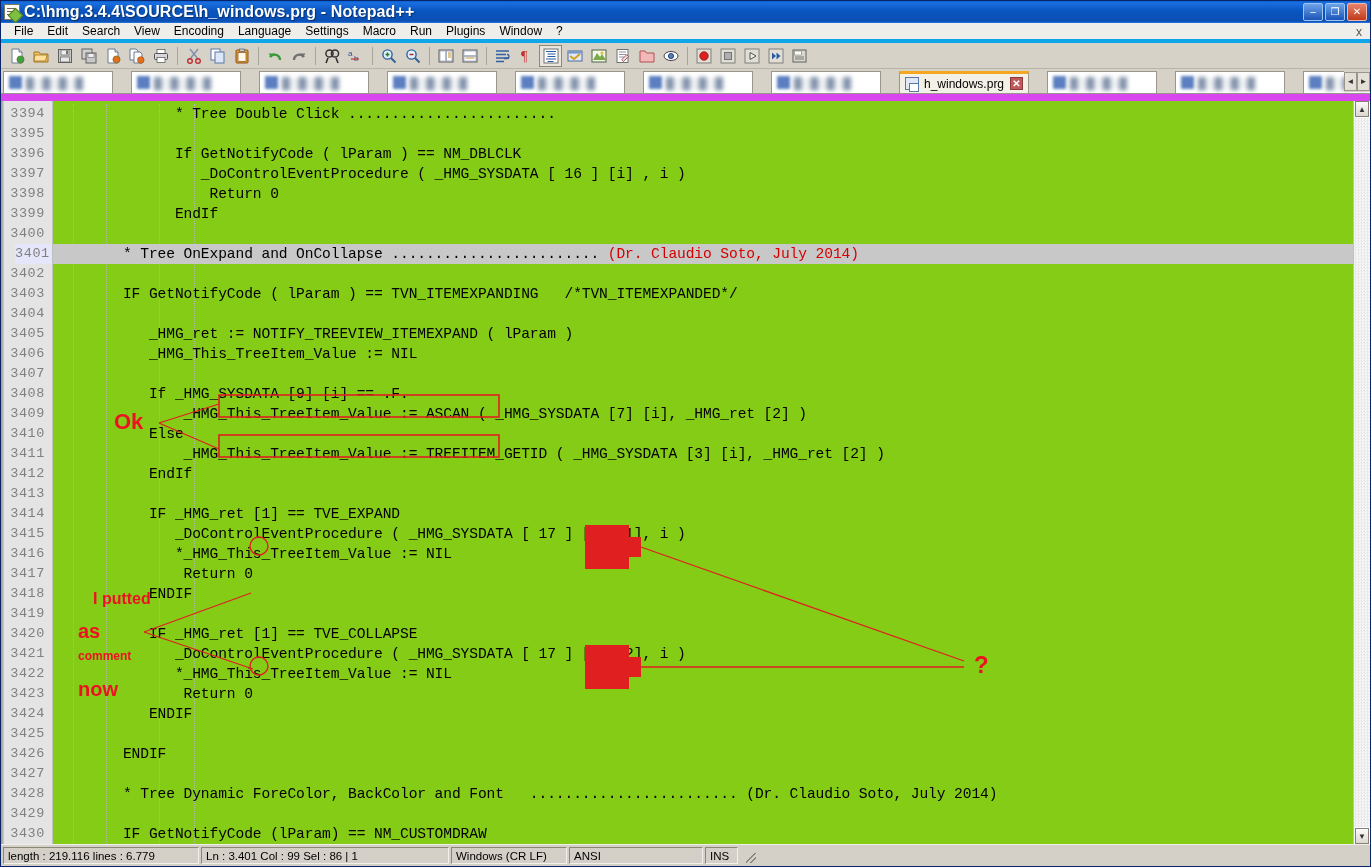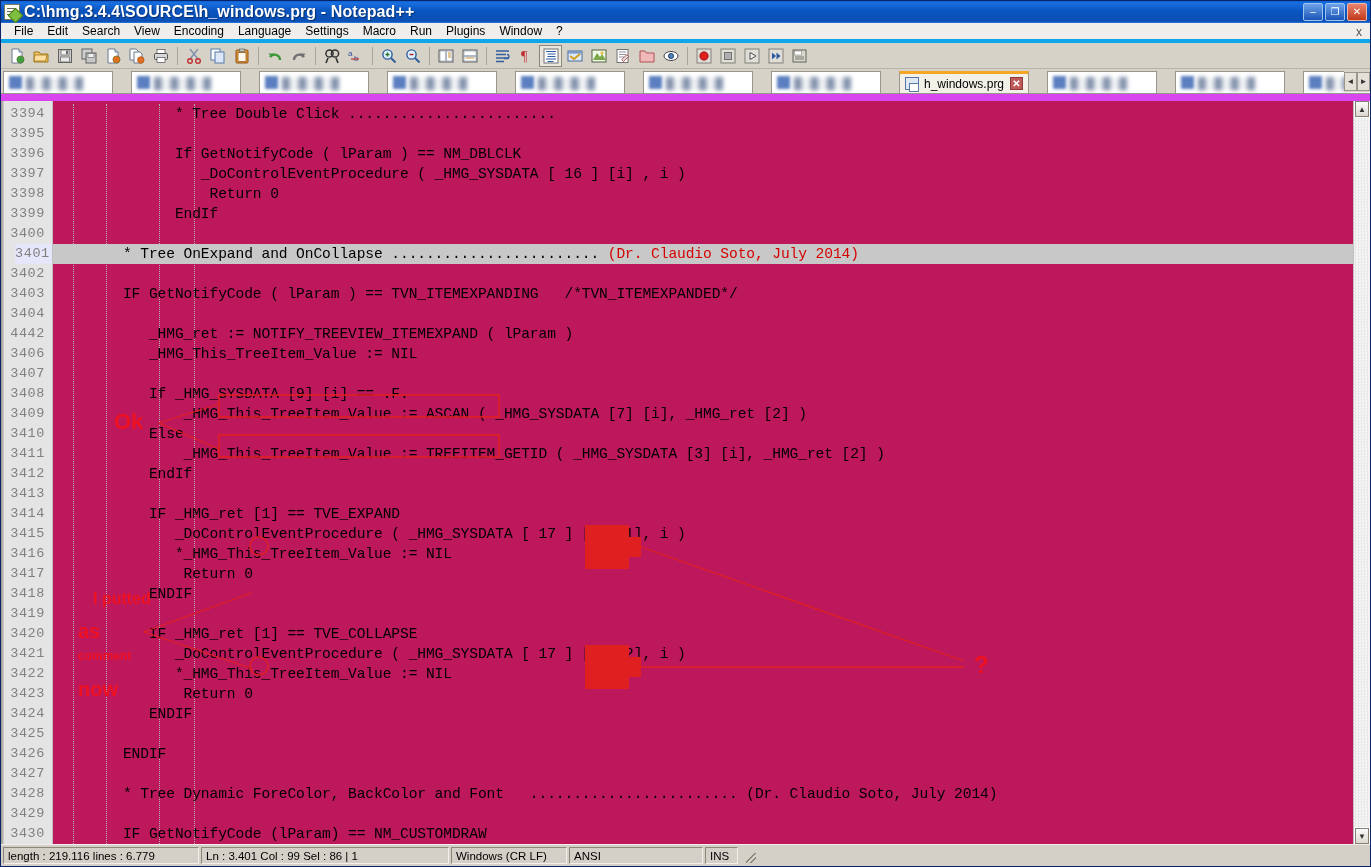--- a/index.html
+++ b/index.html
@@ -229,21 +229,21 @@
     color: #808080;
     letter-spacing: .6px;
   }
   .gutter-edge {
     position:absolute; left:0; top:0; bottom:0; width:3px;
     background: linear-gradient(to right,#9a968c,#cfcfcf);
   }
   .codearea {
     position: relative;
     flex: 1 1 auto;
-    background: #be185d;
+    background: #84cc16;
     padding-top: 3px;
     overflow: hidden;
   }
   .code-line {
     height: 20px; line-height: 20px;
     font-family: "Liberation Mono", monospace;
     font-size: 14.6px;
     color: #000000;
     white-space: pre;
     padding-left: 18px;
@@ -646,21 +646,21 @@
         <div class="ln">3395</div>
         <div class="ln">3396</div>
         <div class="ln">3397</div>
         <div class="ln">3398</div>
         <div class="ln">3399</div>
         <div class="ln">3400</div>
         <div class="ln curline">3401</div>
         <div class="ln">3402</div>
         <div class="ln">3403</div>
         <div class="ln">3404</div>
-        <div class="ln">4442</div>
+        <div class="ln">3405</div>
         <div class="ln">3406</div>
         <div class="ln">3407</div>
         <div class="ln">3408</div>
         <div class="ln">3409</div>
         <div class="ln">3410</div>
         <div class="ln">3411</div>
         <div class="ln">3412</div>
         <div class="ln">3413</div>
         <div class="ln">3414</div>
         <div class="ln">3415</div>

